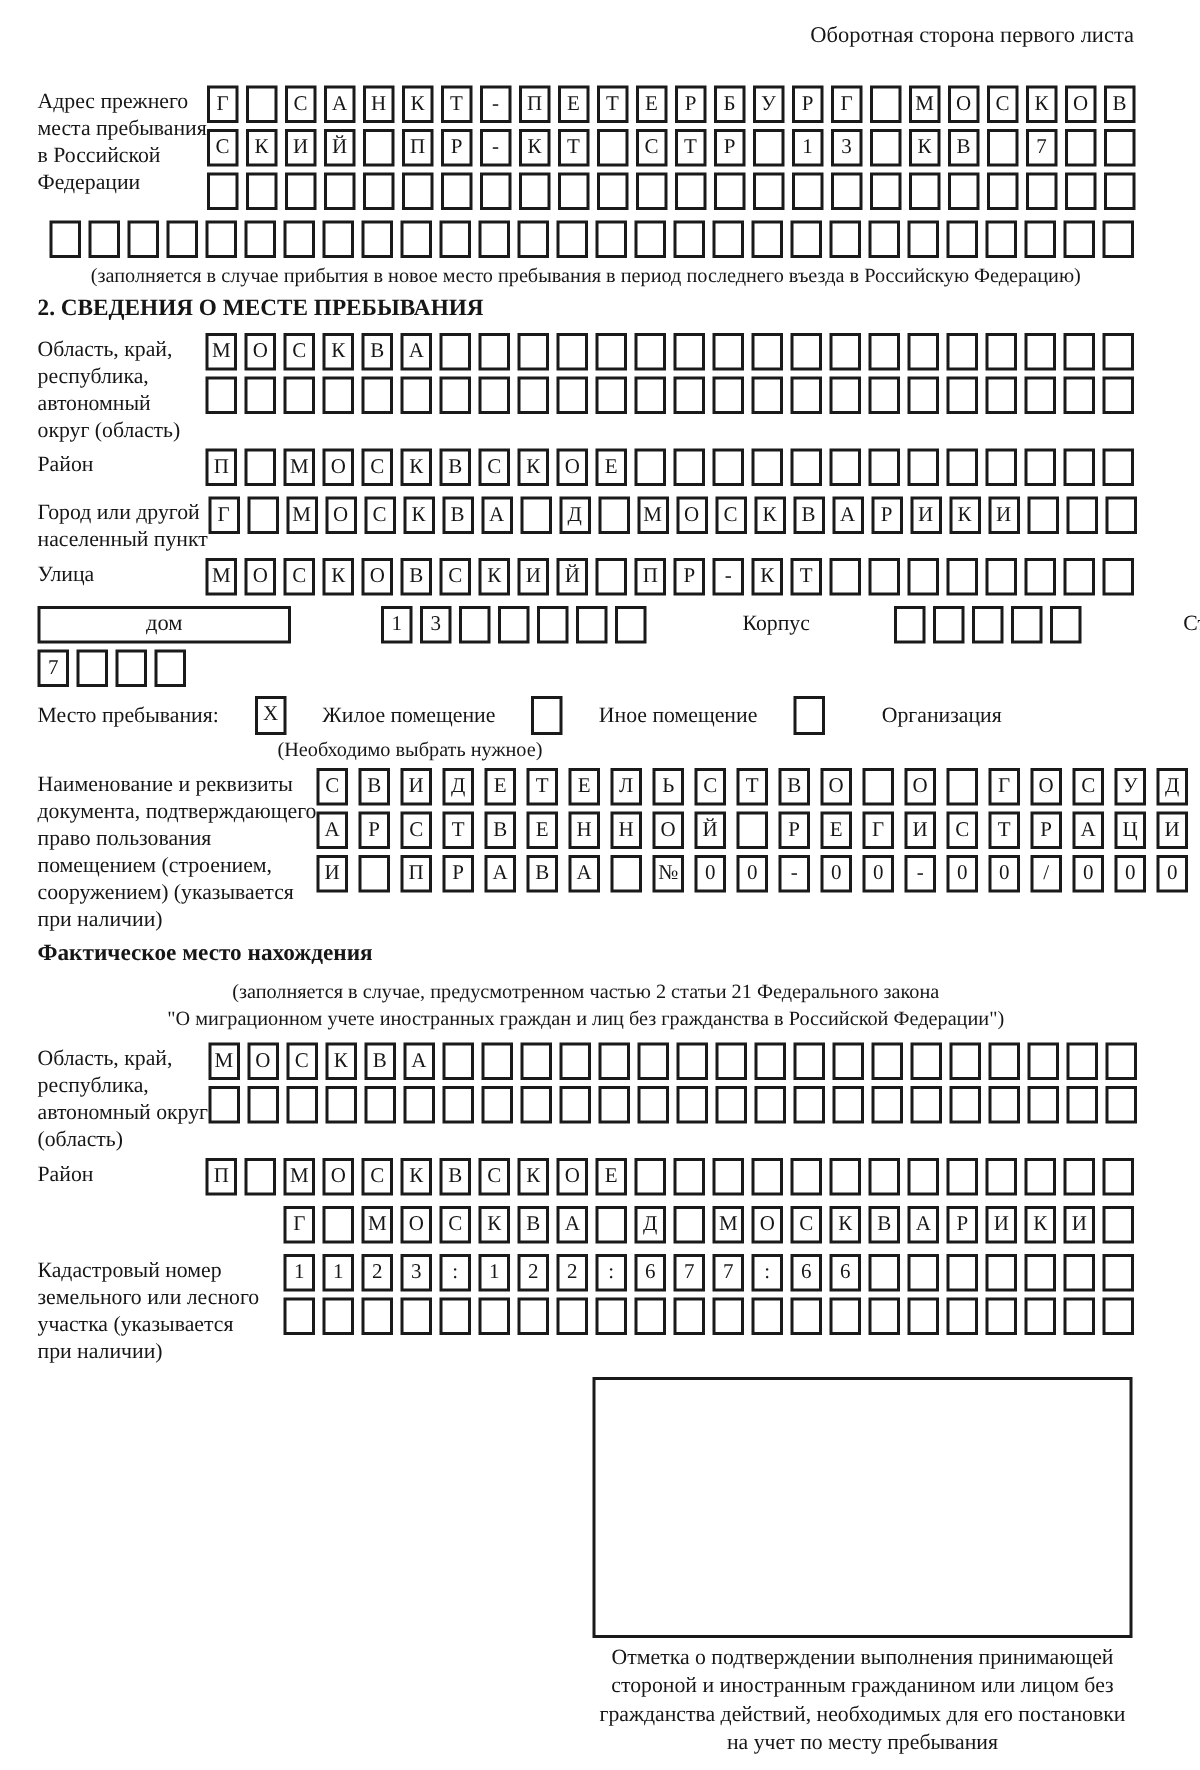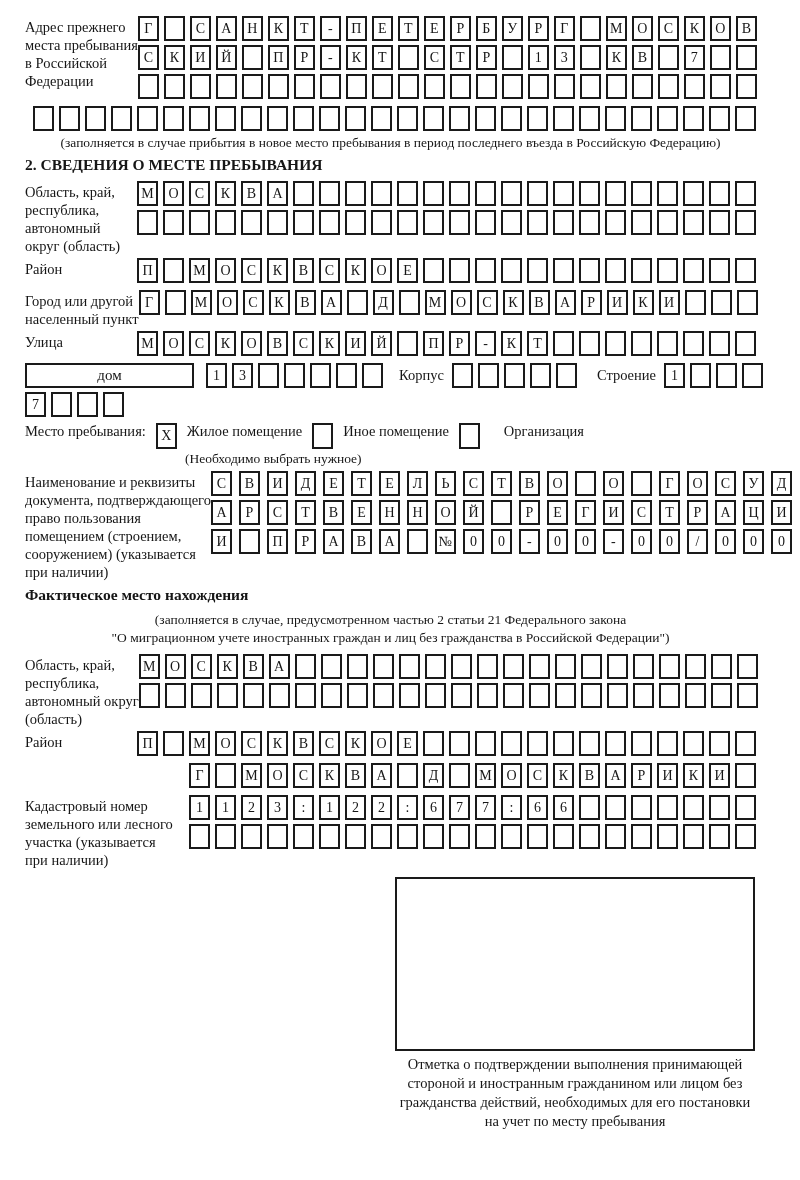--- a/index.html
+++ b/index.html
@@ -32,23 +32,23 @@
 
   .labelbox {
     border:2px solid #1a1a1a; height:21px; line-height:21px;
     text-align:center; font-size:15px; flex:0 0 auto;
   }
   .labelbox.house { width:165px; margin-right:12px; }
   .labelbox.apt { width:195px; margin-right:12px; }
   .group-label { font-size:14.5px; flex:0 0 auto; }
   .korpus-label { margin:0 8px 0 16px; }
   .stroenie-label { margin:0 8px 0 20px; }
-  .house-row, .apt-row { display:flex; align-items:center; margin-bottom:4px; }
-
-  .stay-row { display:flex; align-items:flex-start; gap:10px; margin:6px 0 2px 0; font-size:14.5px; }
+  .house-row, .apt-row { display:flex; align-items:center; margin-bottom:4px;gap:48px; }
+
+  .stay-row { display:flex; align-items:center; gap:24px; margin:6px 0 2px 0; font-size:14.5px; }
   .checkbox {
     width:17px; height:22px; border:2px solid #1a1a1a; flex:0 0 auto;
     font-size:14px; line-height:22px; text-align:center;
   }
   .org-label { margin-left:14px; }
   .stay-note { font-size:13.5px; margin:0 0 4px 160px; }
 
   .act-note { font-size:13.5px; text-align:center; white-space:pre-line; line-height:18px; margin-bottom:7px; }
 
   .stamp-box {
@@ -58,20 +58,21 @@
   .stamp-caption {
     margin-left:330px; width:440px; text-align:center;
     font-size:14.5px; line-height:19px; white-space:pre-line; margin-top:4px;
   }
 </style>
 </head>
 <body>
 
 <div class="sheet">
 
+  <div class="header-note">Оборотная сторона первого листа</div>
 
   <div class="frow">
     <div class="flabel">Адрес прежнего
 места пребывания
 в Российской
 Федерации</div>
     <div class="fgrid">
       <div class="cellrow">
           <span class="cell">Г</span>
           <span class="cell"></span>

